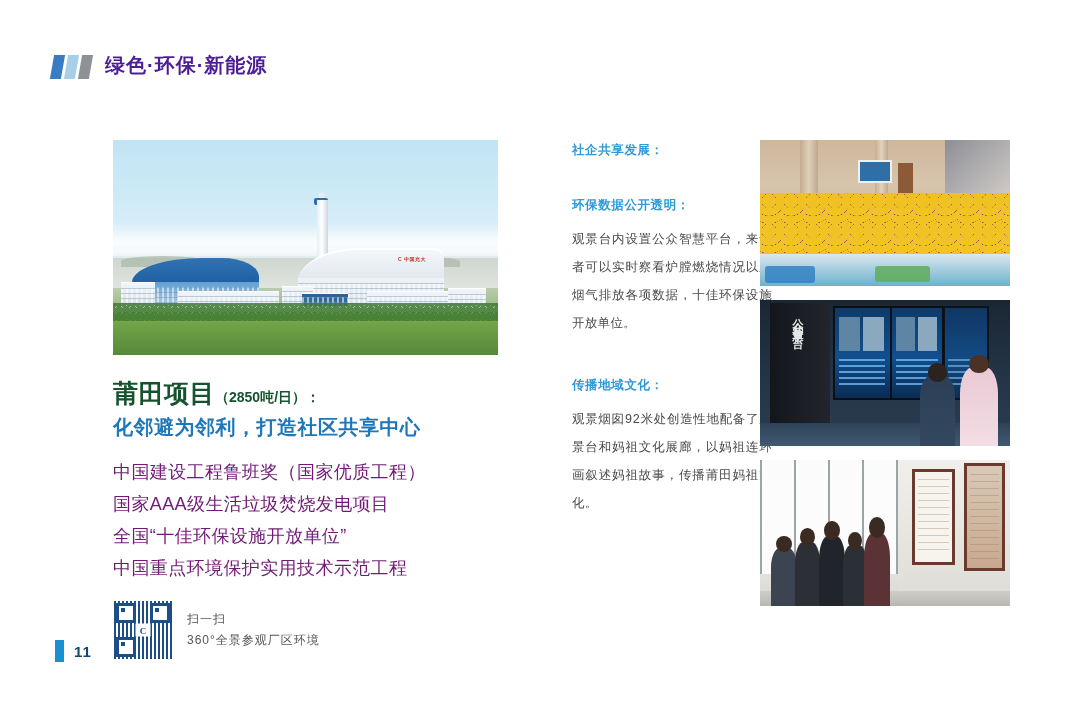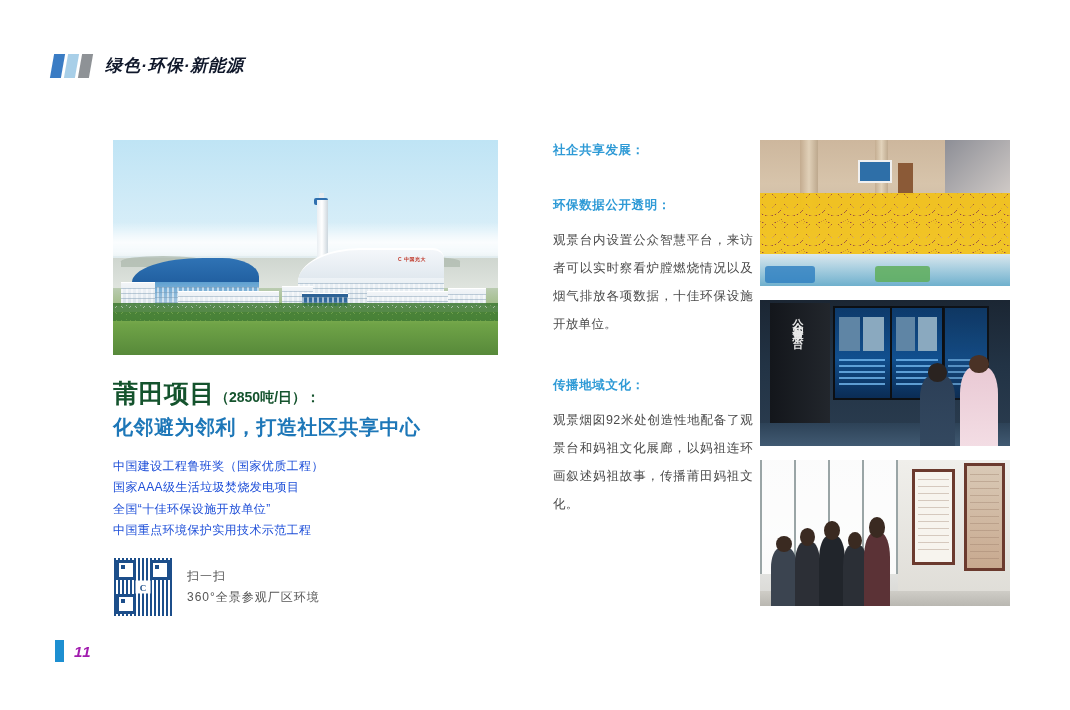--- a/index.html
+++ b/index.html
@@ -33,26 +33,25 @@
   }
   .logo-bar {
     width: 11px;
     height: 24px;
     transform: skewX(-10deg);
   }
   .logo-bar.b1 { background: #3a7cc4; height: 24px; }
   .logo-bar.b2 { background: #a8cfe8; height: 24px; }
   .logo-bar.b3 { background: #8e9296; height: 24px; }
   .logo-text {
-    font-size: 17px;
-    font-weight: bold;
-    color: #0f172a;
+    font-size: 20px;
+    font-weight: bold;
+    color: #4c1d95;
     letter-spacing: 1px;
     white-space: nowrap;
-    font-style: italic;
   }
 
   
   .left-col {
     position: absolute;
     left: 113px;
     top: 140px;
     width: 385px;
   }
 
@@ -177,22 +176,22 @@
     letter-spacing: .5px;
     margin-top: 4px;
     line-height: 1.3;
   }
   .award-list {
     margin-top: 16px;
     list-style: none;
     padding: 0;
   }
   .award-list li {
-    font-size: 12px;
-    color: #1d4ed8;
+    font-size: 18px;
+    color: #701a75;
     line-height: 1.78;
     letter-spacing: .4px;
   }
 
   .qr-row {
     margin-top: 16px;
     display: flex;
     align-items: center;
     gap: 14px;
   }
@@ -221,23 +220,24 @@
     font-size: 9px; font-weight: bold; color: #1c4e8a;
     font-family: "Liberation Serif", serif;
   }
   .qr-caption { line-height: 1.75; }
   .qr-caption .l1 { font-size: 12px; color: #555; letter-spacing: 1px; }
   .qr-caption .l2 { font-size: 12px; color: #555; letter-spacing: 1px; }
 
   
   .text-col {
     position: absolute;
-    left: 553px;
+    left: 572px;
     top: 142px;
     width: 200px;
+    font-family: Liberation Mono, monospace;
   }
   .block { margin-bottom: 38px; }
   .block:last-child { margin-bottom: 16px; }
   .block-head {
     color: #2e9ad6;
     font-size: 12.5px;
     font-weight: bold;
     letter-spacing: .6px;
     margin-bottom: 12px;
   }
@@ -370,23 +370,22 @@
     gap: 10px;
   }
   .page-bar {
     width: 9px;
     height: 22px;
     background: #1d8fd1;
   }
   .page-num {
     font-size: 15px;
     font-weight: bold;
-    color: #a21caf;
+    color: #0c4a6e;
     letter-spacing: 1px;
-    font-style: italic;
   }
 </style>
 </head>
 <body>
 
 <div class="page-header">
   <div class="logo-mark">
     <span class="logo-bar b1"></span>
     <span class="logo-bar b2"></span>
     <span class="logo-bar b3"></span>

